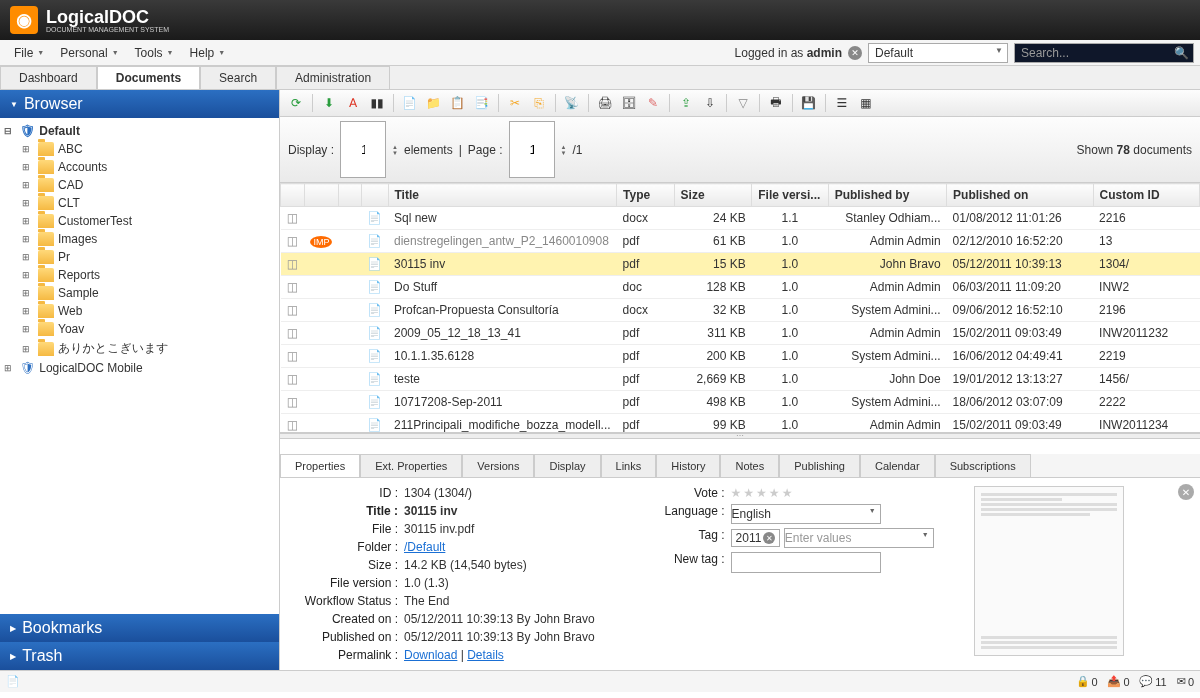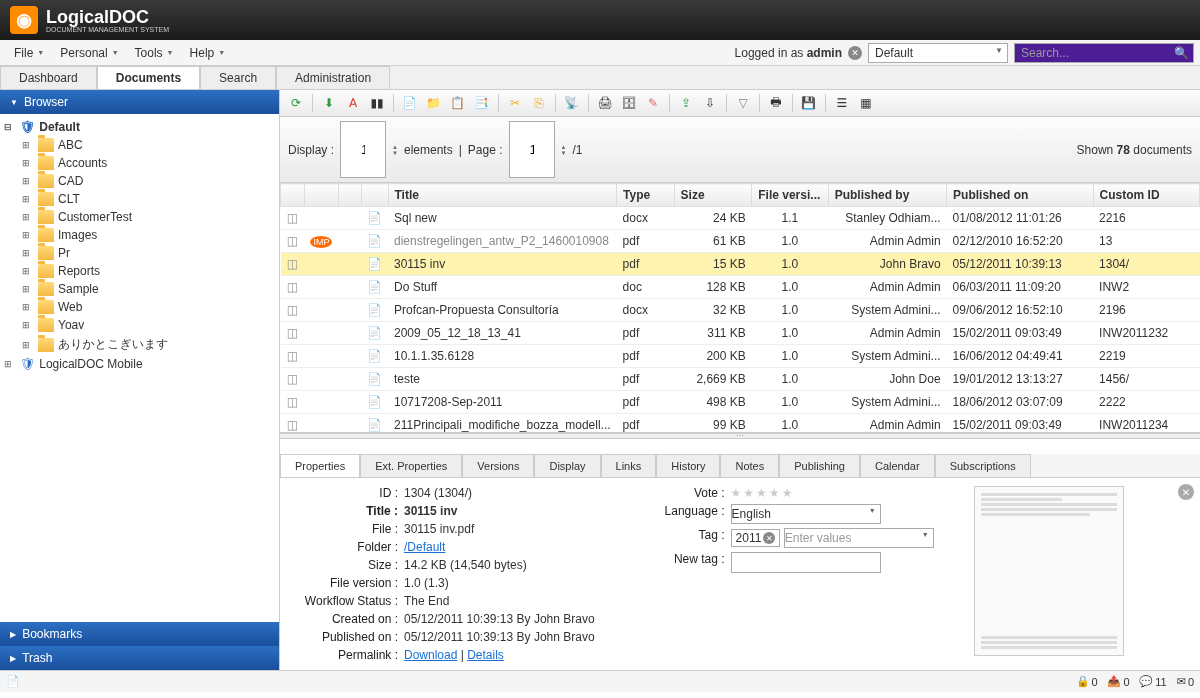--- a/index.html
+++ b/index.html
@@ -10,28 +10,28 @@
 .logo-text { font-weight: bold; }
 .logo-sub { font-size: 7px; color: #ccc; display: block; margin-top: -2px; }
 .menu-bar { background: #f5f5f5; border-bottom: 1px solid #ccc; height: 26px; display: flex; align-items: center; padding: 0 6px; }
 .menu-item { padding: 4px 8px; cursor: pointer; display: flex; align-items: center; text-align: center; }
 .menu-item::after { content: "▼"; font-size: 7px; margin-left: 4px; color: #666; }
 .menu-right { margin-left: auto; display: flex; align-items: center; gap: 6px; }
 .logged-in { font-size: 12px; }
 .user-close { display:inline-flex; width:14px; height:14px; background:#888; border-radius:50%; color:#fff; align-items:center; justify-content:center; font-size:9px; cursor:pointer; }
 .workspace-select { border: 1px solid #aaa; padding: 2px 20px 2px 6px; background: #fff; width: 140px; position: relative; }
 .workspace-select::after { content: "▼"; position: absolute; right: 4px; font-size: 8px; color: #666; }
-.search-box { border: 1px solid #aaa; padding: 2px 20px 2px 6px; background: #4c1d95; width: 180px; color: #999; position: relative; }
+.search-box { border: 1px solid #aaa; padding: 2px 20px 2px 6px; background: #0f172a; width: 180px; color: #999; position: relative; }
 .search-icon { position: absolute; right: 4px; top: 2px; }
 .tab-bar { background: #f0f0f0; border-bottom: 1px solid #ccc; height: 24px; display: flex; }
 .main-tab { padding: 4px 18px; border: 1px solid #ccc; border-bottom: none; background: #eee; cursor: pointer; font-size: 12px; }
 .main-tab.active { background: #fff; font-weight: bold; }
 .body-area { display: flex; height: 580px; }
 .sidebar { width: 280px; border-right: 1px solid #ccc; display: flex; flex-direction: column; }
-.panel-header { background: linear-gradient(#2b6fc2, #1a4f9c); color: #fff; padding: 5px 10px; font-size: 12px; cursor: pointer; display: flex; align-items: center; }
+.panel-header { background: linear-gradient(#2b6fc2, #1a4f9c); color: #fff; padding: 5px 10px; font-size: 16px; cursor: pointer; display: flex; align-items: center; }
 .panel-header::before { content: "▼"; font-size: 8px; margin-right: 6px; }
 .panel-header.collapsed::before { content: "▶"; }
 .tree { flex: 1; overflow: auto; padding: 4px; background: #fff; }
 .tree-node { display: flex; align-items: center; padding: 2px 0; cursor: pointer; }
 .tree-node.root { font-weight: bold; }
 .tree-toggle { width: 12px; font-size: 9px; color: #666; }
 .folder-icon { width: 16px; height: 14px; background: linear-gradient(#ffd97a,#f5b942); border-radius: 2px 2px 0 0; margin: 0 4px; position: relative; }
 .folder-icon::before { content: ""; position: absolute; top: -3px; left: 0; width: 7px; height: 3px; background: #f5b942; border-radius: 1px 1px 0 0; }
 .shield-icon { color: #2b6fc2; margin: 0 4px; }
 .tree-children { padding-left: 18px; }

